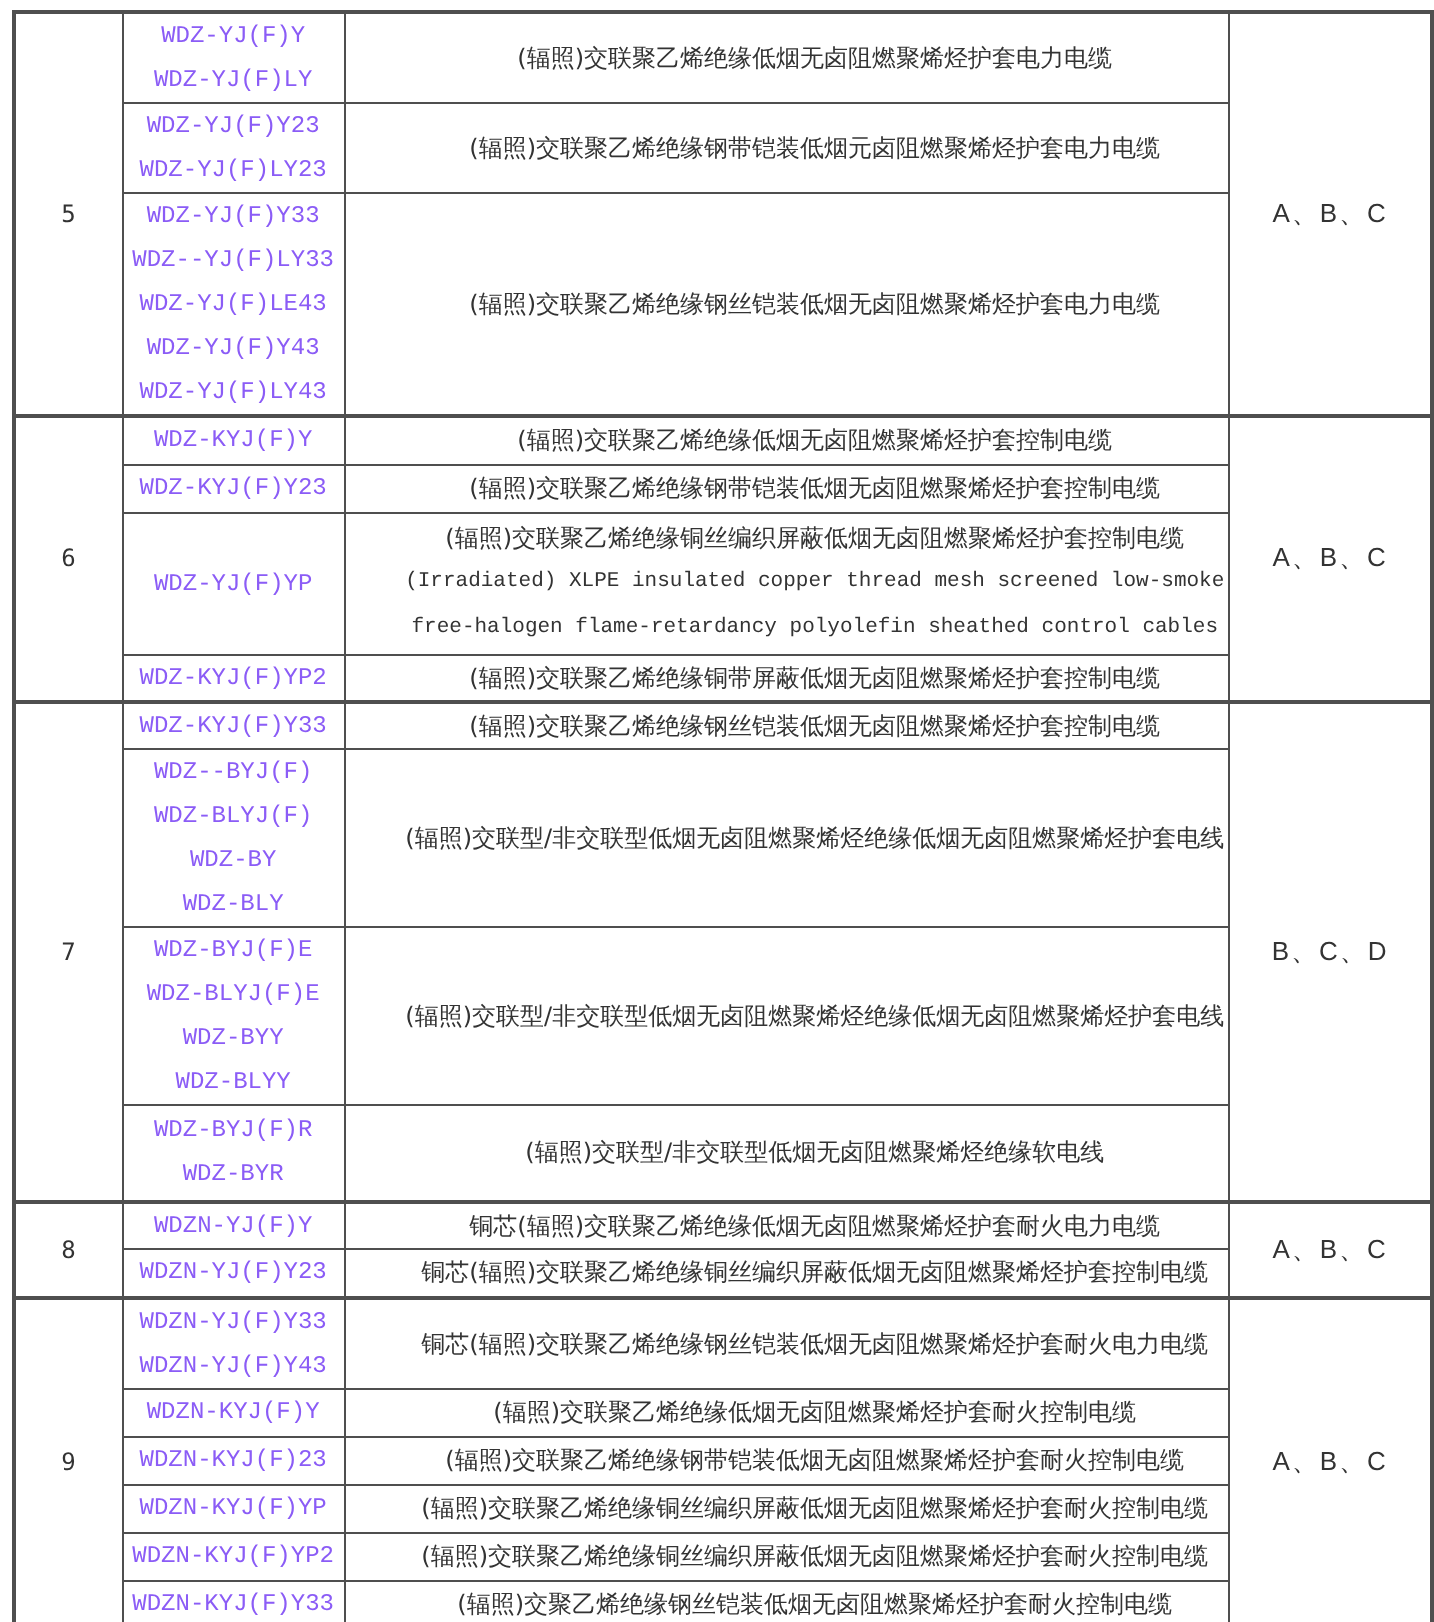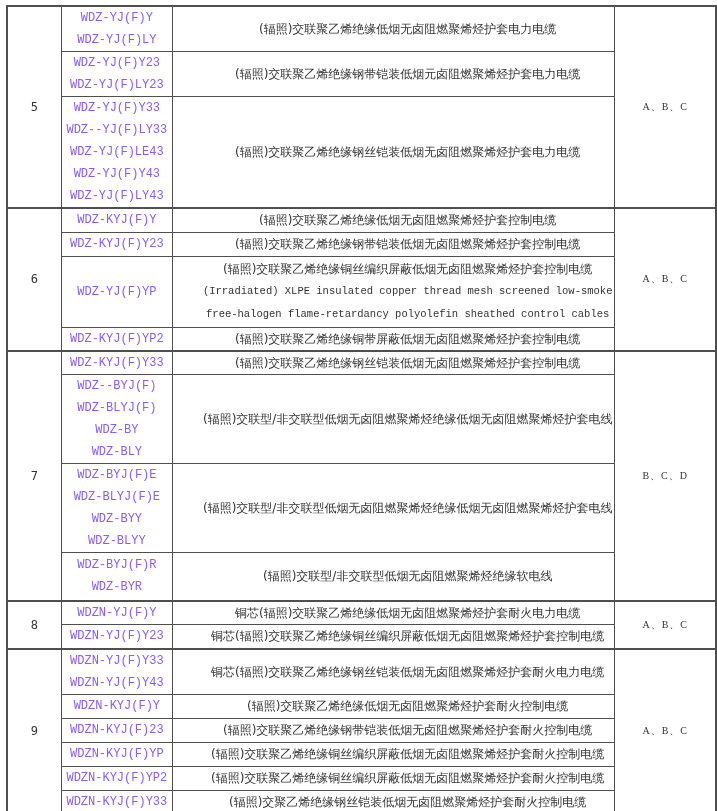--- a/index.html
+++ b/index.html
@@ -25,21 +25,21 @@
     font-family:Liberation Mono, monospace;font-size:12px;color:#8b5cf6;
   }
   .model-line{line-height:22px;white-space:nowrap;}
   td.col-desc{font-size:12px;color:#333;line-height:22px;}
   .desc-line{line-height:22px;margin-left:28px;}
   .desc-line.en{
     font-family:Liberation Mono, monospace;font-size:10.5px;
     white-space:nowrap;line-height:23px;
   }
   td.col-category{
-    font-family:Liberation Serif, serif;font-size:10px;color:#333;
+    font-family:Liberation Sans, sans-serif;font-size:13px;color:#333;
     letter-spacing:1px;
   }
 </style>
 </head>
 <body>
 
 <div id="table-wrap">
   <table>
     <colgroup>
       <col style="width:62px">

